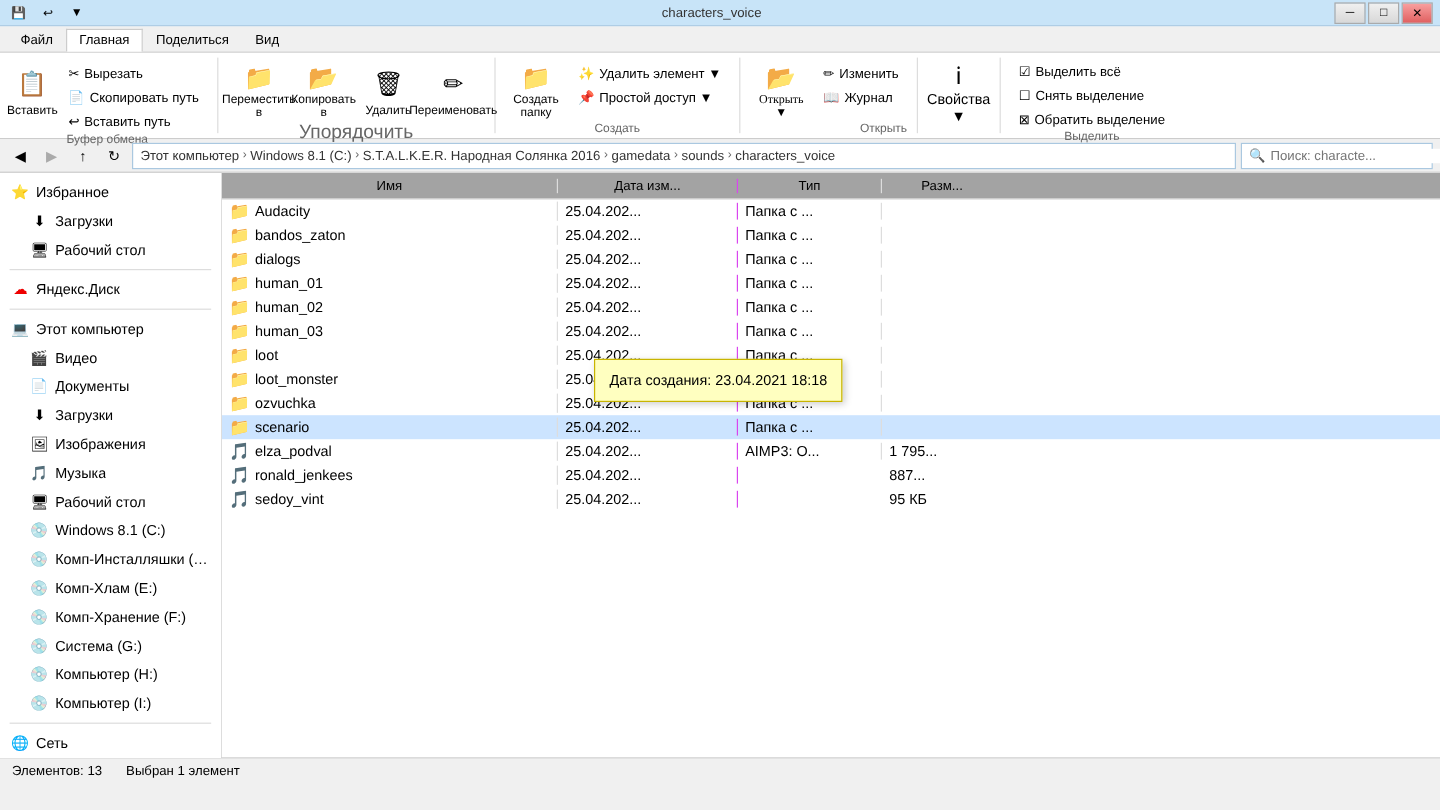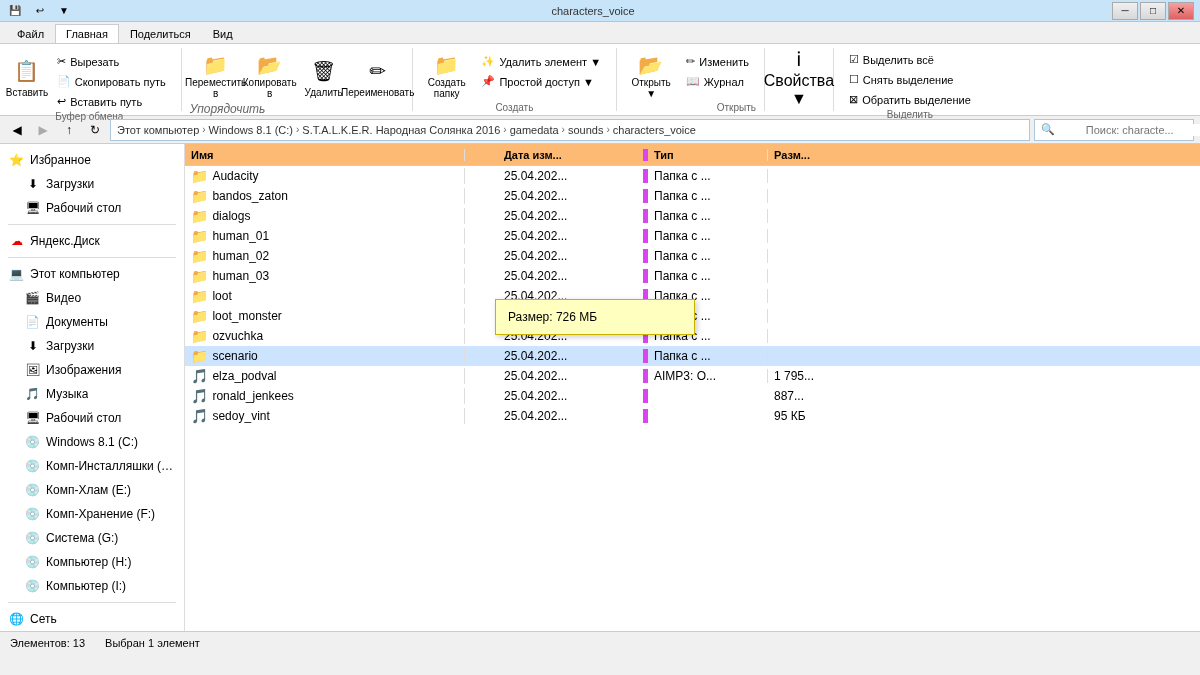--- a/index.html
+++ b/index.html
@@ -23,40 +23,40 @@
     .ribbon-btn-icon { width: 32px; height: 32px; display: flex; align-items: center; justify-content: center; font-size: 20px; }
     .ribbon-btn-small { display: flex; align-items: center; gap: 4px; padding: 2px 6px; border: 1px solid transparent; background: transparent; cursor: pointer; font-size: 11px; white-space: nowrap; }
 
     
     .addressbar { background: #f0f0f0; height: 28px; display: flex; align-items: center; padding: 0 6px; gap: 4px; border-bottom: 1px solid #ccc; }
     .nav-btn { width: 22px; height: 22px; border: 1px solid transparent; background: transparent; display: flex; align-items: center; justify-content: center; cursor: pointer; font-size: 12px; }
     .address-path { flex: 1; height: 22px; border: 1px solid #aac8e0; background: #fff; display: flex; align-items: center; padding: 0 6px; font-size: 11px; overflow: hidden; }
     .path-segment { color: #333; cursor: pointer; }
     .path-arrow { color: #666; margin: 0 3px; font-size: 10px; }
     .search-box { width: 160px; height: 22px; border: 1px solid #aac8e0; background: #fff; display: flex; align-items: center; padding: 0 6px; font-size: 11px; }
-    .search-input { border: none; outline: none; flex: 1; font-size: 11px; color: #999; text-align: center; }
+    .search-input { border: none; outline: none; flex: 1; font-size: 11px; color: #999; }
 
     
     .main { display: flex; height: calc(675px - 22px - 22px - 22px - 72px - 28px - 22px); }
 
     
     .statusbar { background: #f0f0f0; height: 22px; border-top: 1px solid #ccc; display: flex; align-items: center; padding: 0 10px; gap: 20px; font-size: 11px; }
 
     
     .sidebar { width: 185px; background: #fff; border-right: 1px solid #ddd; overflow-y: auto; padding: 4px 0; }
     .sidebar-item { display: flex; align-items: center; padding: 3px 8px; cursor: pointer; white-space: nowrap; overflow: hidden; font-size: 12px; }
     .sidebar-item-icon { width: 18px; height: 18px; margin-right: 4px; display: flex; align-items: center; justify-content: center; flex-shrink: 0; }
     .sidebar-item-label { overflow: hidden; text-overflow: ellipsis; }
     .sidebar-separator { height: 1px; background: #ddd; margin: 4px 8px; }
 
     
     .filelist { flex: 1; background: #fff; overflow-y: auto; position: relative; }
-    .filelist-header { display: flex; align-items: center; height: 22px; background: #fdba74; border-bottom: 1px solid #ccc; font-size: 11px; font-weight: bold; position: sticky; top: 0; z-index: 10; }
+    .filelist-header { display: flex; align-items: center; height: 22px; background: #a3a3a3; border-bottom: 1px solid #ccc; font-size: 11px; font-weight: normal; position: sticky; top: 0; z-index: 10; text-align: center; }
     .col-name { width: 280px; padding: 0 6px; border-right: 1px solid #ddd; }
-    .col-date { width: 150px; padding: 0 6px; border-right: 5px solid #d946ef; margin-left: 33px; }
+    .col-date { width: 150px; padding: 0 6px; border-right: 1px solid #d946ef; }
     .col-type { width: 120px; padding: 0 6px; border-right: 1px solid #ddd; }
     .col-size { width: 100px; padding: 0 6px; }
     .file-row { display: flex; align-items: center; height: 20px; font-size: 12px; cursor: pointer; }
     .file-row.selected { background: #cce4ff; }
     .file-row .col-name { display: flex; align-items: center; gap: 4px; }
     .folder-icon { color: #f0c040; font-size: 14px; }
     .file-icon { color: #a0c0e0; font-size: 14px; }
 
     
     .tooltip { position: absolute; background: #ffffc0; border: 1px solid #c8b400; padding: 8px 12px; font-size: 12px; z-index: 100; box-shadow: 2px 2px 6px rgba(0,0,0,0.2); top: 155px; left: 310px; min-width: 200px; }
@@ -124,21 +124,21 @@
       </div>
       <div class="ribbon-btn">
         <div class="ribbon-btn-icon">🗑</div>
         <div style="font-size:10px;">Удалить</div>
       </div>
       <div class="ribbon-btn">
         <div class="ribbon-btn-icon">✏</div>
         <div style="font-size:10px;">Переименовать</div>
       </div>
     </div>
-    <div style="font-size:12px;color:#666;font-style:italic;">Упорядочить</div>
+    <div style="font-size:16px;color:#666;text-align:center;">Упорядочить</div>
   </div>
 
   <div style="display:flex;flex-direction:column;border-right:1px solid #ddd;padding-right:8px;min-width:100px;">
     <div style="display:flex;gap:2px;flex:1;align-items:flex-start;padding-top:2px;">
       <div class="ribbon-btn">
         <div class="ribbon-btn-icon">📁</div>
         <div style="font-size:10px;">Создать папку</div>
       </div>
       <div style="display:flex;flex-direction:column;gap:1px;padding-top:2px;">
         <div class="ribbon-btn-small">
@@ -151,41 +151,41 @@
         </div>
       </div>
     </div>
     <div style="font-size:10px;color:#666;text-align:center;">Создать</div>
   </div>
 
   <div style="display:flex;flex-direction:column;border-right:1px solid #ddd;padding-right:8px;min-width:90px;">
     <div style="display:flex;gap:2px;flex:1;align-items:flex-start;padding-top:2px;">
       <div class="ribbon-btn">
         <div class="ribbon-btn-icon">📂</div>
-        <div style="font-size:10px;">Открыть ▼</div>
+        <div style="font-size:10px;font-family:Liberation Serif, serif;">Открыть ▼</div>
       </div>
       <div style="display:flex;flex-direction:column;gap:1px;padding-top:2px;">
         <div class="ribbon-btn-small">
           <span>✏</span>
           <span>Изменить</span>
         </div>
         <div class="ribbon-btn-small">
           <span>📖</span>
           <span>Журнал</span>
         </div>
       </div>
     </div>
     <div style="font-size:10px;color:#666;text-align:right;">Открыть</div>
   </div>
 
   <div style="display:flex;flex-direction:column;border-right:1px solid #ddd;padding-right:8px;min-width:60px;">
     <div style="display:flex;gap:2px;flex:1;align-items:flex-start;padding-top:2px;">
       <div class="ribbon-btn">
         <div class="ribbon-btn-icon">ℹ</div>
-        <div style="font-size:16px;">Свойства ▼</div>
+        <div style="font-size:12px;">Свойства ▼</div>
       </div>
     </div>
     <div style="font-size:10px;color:#666;text-align:center;"></div>
   </div>
 
   <div style="display:flex;flex-direction:column;min-width:120px;">
     <div style="display:flex;flex-direction:column;gap:1px;flex:1;padding-top:2px;">
       <div class="ribbon-btn-small">
         <span>☑</span>
         <span>Выделить всё</span>
@@ -449,22 +449,22 @@
           <span class="file-icon">🎵</span>
           <span>sedoy_vint</span>
         </div>
       <div class="col-date">25.04.202...</div>
       <div class="col-type"></div>
       <div class="col-size">95 КБ</div>
     </div>
 
     <div class="tooltip">
       <div class="tooltip-row">
-        <span>Размер:</span>
-        <span>726 МБ</span>
+        <span>Дата создания:</span>
+        <span>23.04.2021 18:18</span>
       </div>
     </div>
   </div>
 </div>
 
 <div class="statusbar">
   <span>Элементов: 13</span>
   <span>Выбран 1 элемент</span>
 </div>
 

